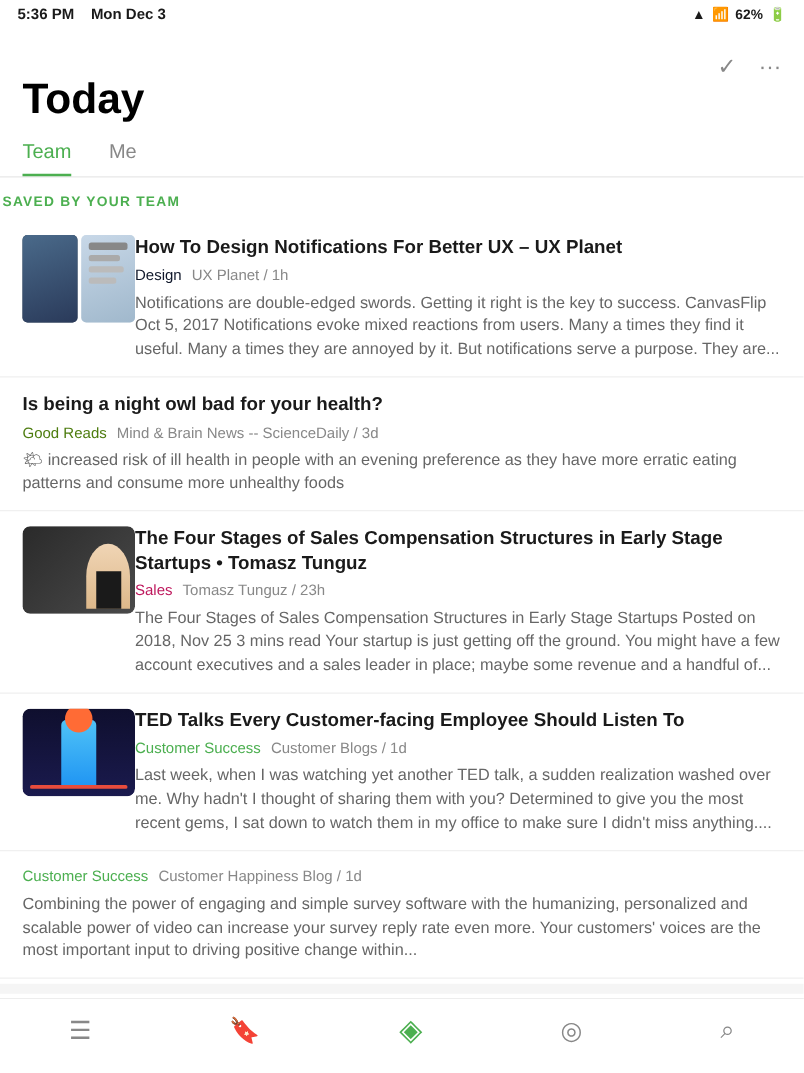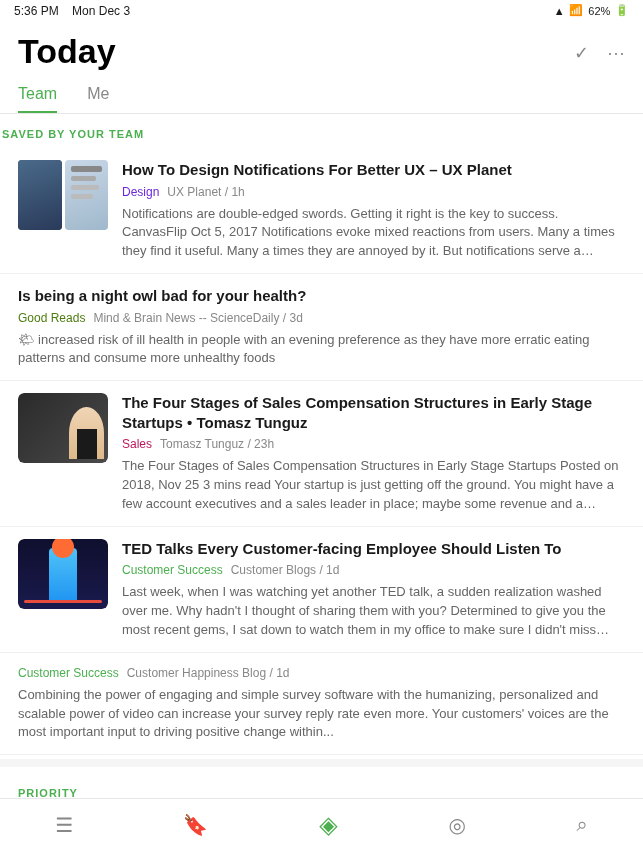--- a/index.html
+++ b/index.html
@@ -9,40 +9,41 @@
       width: 643px;
       min-height: 858px;
       overflow-x: hidden;
       color: #1a1a1a;
     }
 
     
     .status-bar {
       display: flex;
       justify-content: space-between;
-      align-items: flex-start;
+      align-items: flex-end;
       padding: 4px 14px;
       font-size: 12px;
-      font-weight: 400;
+      font-weight: 700;
       height: 22px;
       background: #fff;
     }
     .status-right { display: flex; align-items: center; gap: 5px; font-size: 11px; }
 
     
     .header {
       display: flex;
       justify-content: space-between;
       align-items: flex-start;
       padding: 10px 18px 6px;
     }
     .header-title {
       font-size: 34px;
       font-weight: 700;
       color: #000;
+      margin-top: 28px;
     }
     .header-icons {
       display: flex;
       gap: 18px;
       align-items: center;
       padding-top: 10px;
     }
     .header-icon {
       color: #888;
       font-size: 18px;
@@ -85,21 +86,20 @@
       letter-spacing: 1px;
       color: #4caf50;
       text-transform: uppercase;
     }
 
     
     .article-item {
       display: flex;
       padding: 12px 18px;
       border-bottom: 1px solid #f0f0f0;
-      gap: 14px;
     }
     .article-thumb {
       width: 90px;
       min-width: 90px;
       height: 70px;
       border-radius: 6px;
       overflow: hidden;
       background: #ddd;
     }
     .article-thumb-double {
@@ -131,21 +131,21 @@
       align-items: center;
       gap: 8px;
       margin-bottom: 5px;
       flex-wrap: wrap;
     }
     .tag {
       font-size: 12px;
       font-weight: 500;
       padding: 1px 0;
     }
-    .tag-design { color: #6d28d9; }
+    .tag-design { color: #0f172a; }
     .tag-goodreads { color: #4d7c0f; }
     .tag-sales { color: #be185d; text-align: right; }
     .tag-customersuccess { color: #4caf50; }
 
     .meta-source {
       font-size: 12px;
       color: #888;
     }
     .article-desc {
       font-size: 13px;

